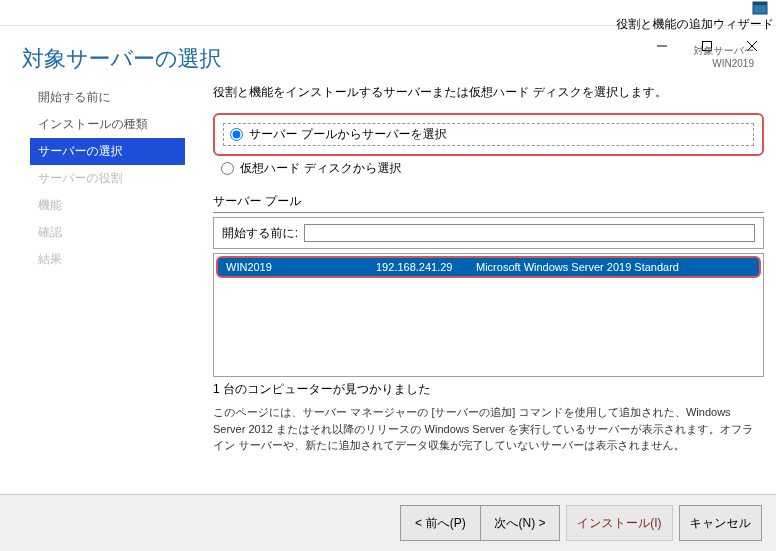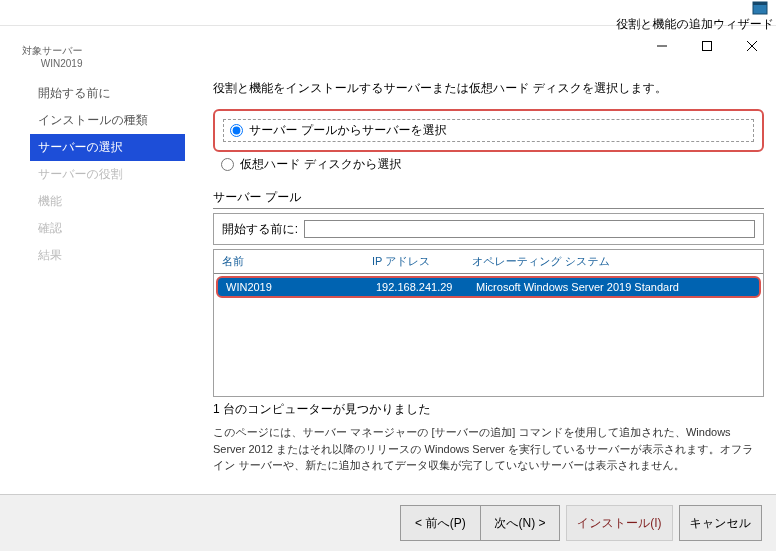--- a/index.html
+++ b/index.html
@@ -79,20 +79,21 @@
     <div class="titlebar-btn">
         <svg width="10" height="10">
           <line x1="0" y1="0" x2="10" y2="10" stroke="#000"></line>
           <line x1="10" y1="0" x2="0" y2="10" stroke="#000"></line>
         </svg>
       </div>
   </div>
 </div>
 
 <div class="header">
+  <div class="header-title">対象サーバーの選択</div>
   <div class="header-target">
     <div>対象サーバー</div>
     <div>WIN2019</div>
   </div>
 </div>
 
 <div class="content">
   <div class="sidebar">
     <div class="sidebar-item">開始する前に</div>
     <div class="sidebar-item">インストールの種類</div>
@@ -118,25 +119,20 @@
     </label>
 
     <div class="pool-label">サーバー プール</div>
 
     <div class="filter-row">
       <span class="filter-label">開始する前に:</span>
       <input class="filter-input" type="text" value="" style="">
     </div>
 
     <div class="table-container">
-      <div class="table-header">
-        <div class="col-name">名前</div>
-        <div class="col-ip">IP アドレス</div>
-        <div class="col-os">オペレーティング システム</div>
-      </div>
       <div class="table-body">
         <div class="table-row">
           <div class="col-name">WIN2019</div>
           <div class="col-ip">192.168.241.29</div>
           <div class="col-os">Microsoft Windows Server 2019 Standard</div>
         </div>
       </div>
     </div>
 
     <div class="count-label">1 台のコンピューターが見つかりました</div>

